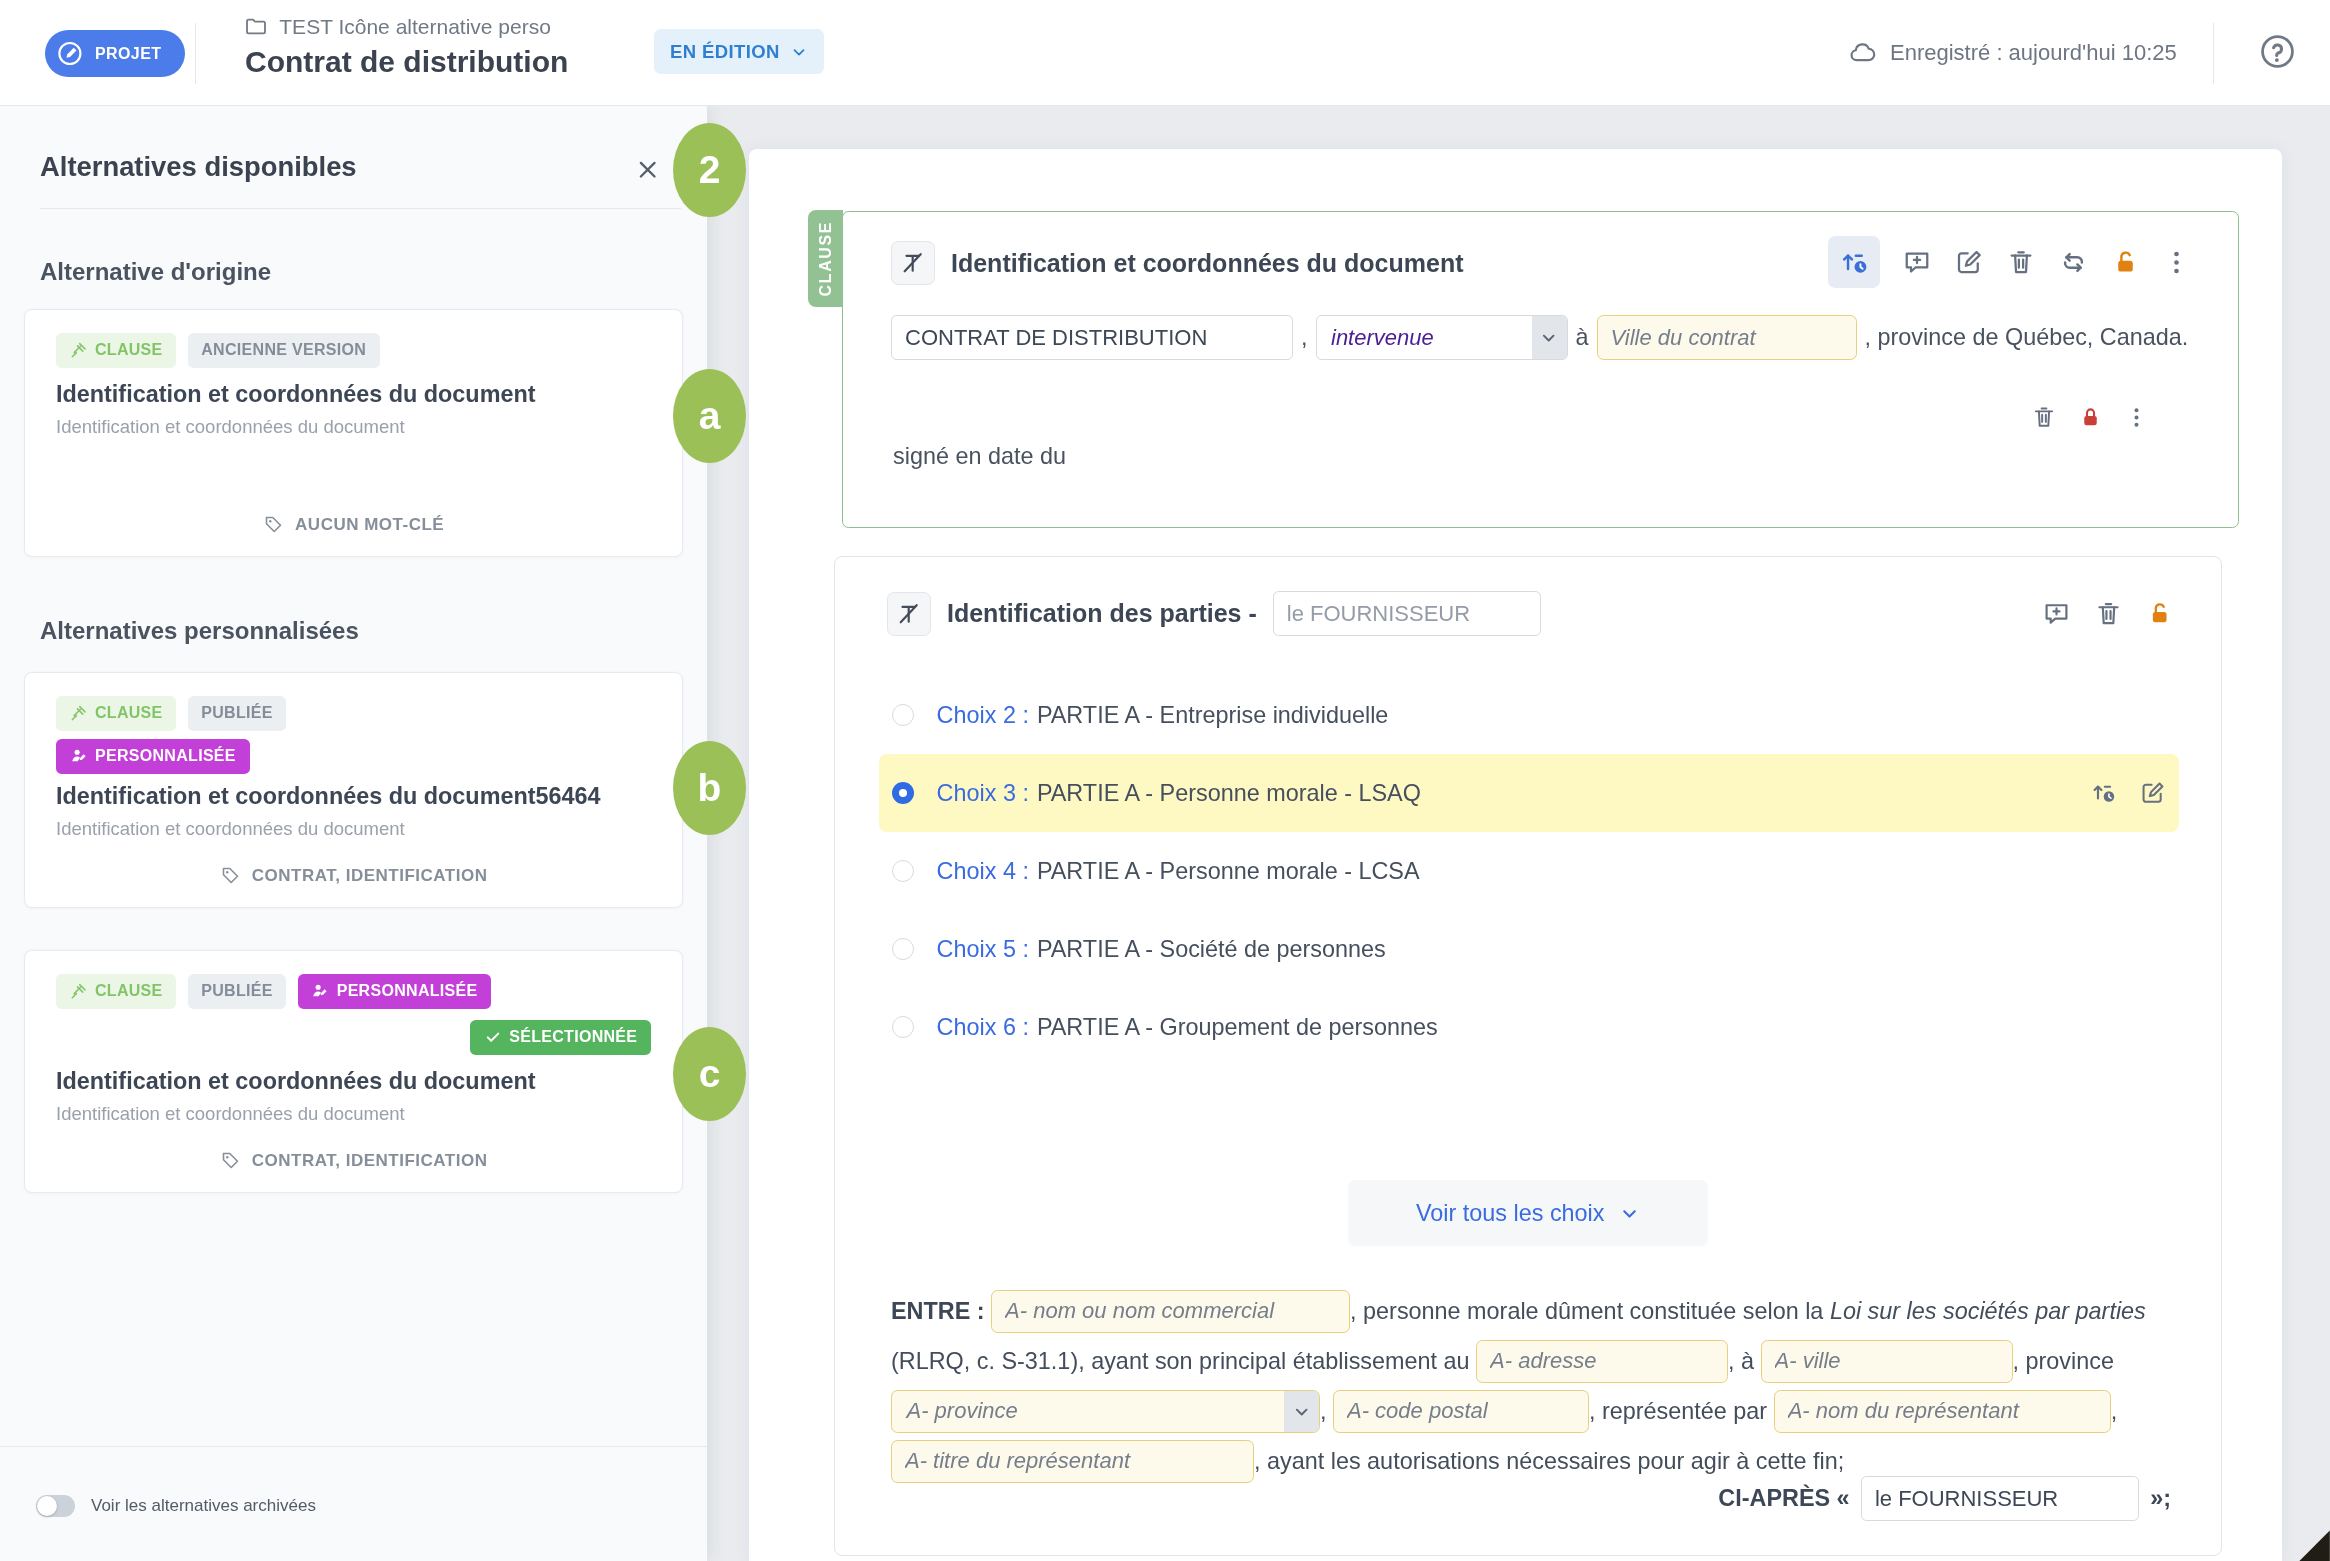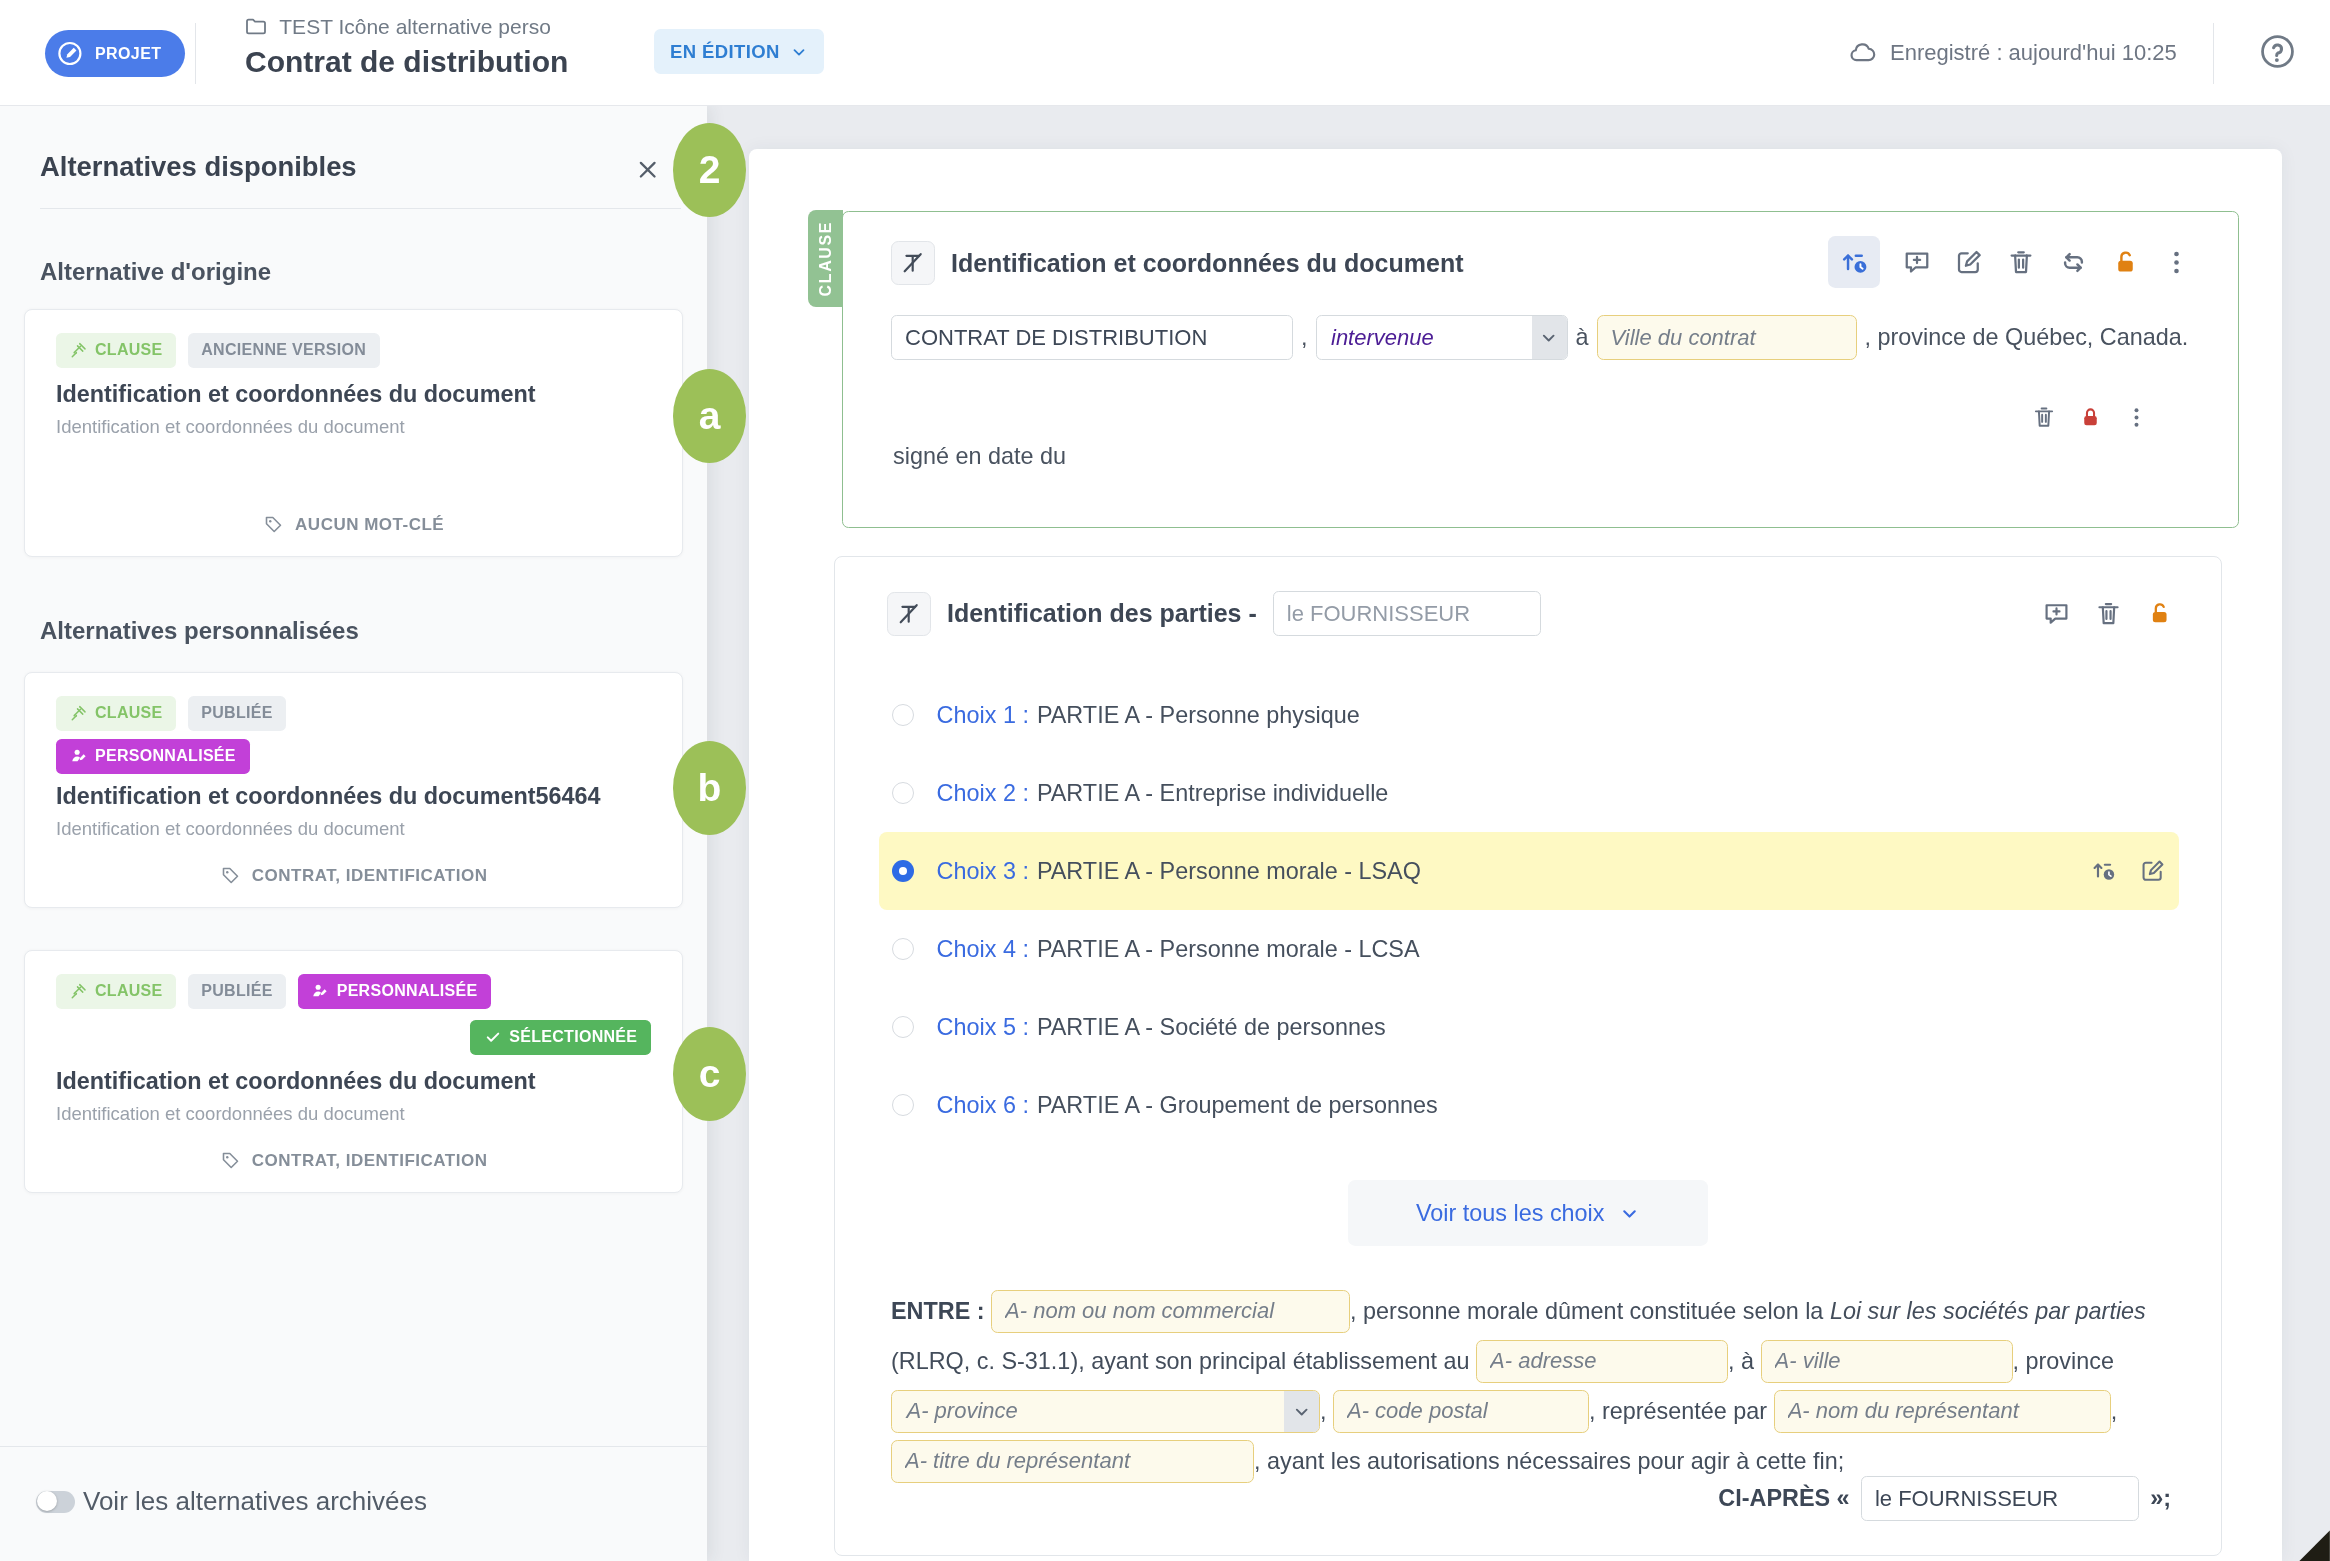--- a/index.html
+++ b/index.html
@@ -40,21 +40,21 @@
   .badge-row{display:flex; align-items:center; gap:11.3px; flex-wrap:wrap;}
   .badge{height:35px; padding:0 13.7px; border-radius:5.6px; display:inline-flex; align-items:center; gap:7.3px; font-size:16px; font-weight:700; letter-spacing:0.3px; white-space:nowrap;}
   .badge.clause{background:var(--green-badge-bg); color:var(--green-badge-text);}
   .badge.gray{background:var(--gray-badge-bg); color:var(--gray-badge-text);}
   .badge.purple{background:var(--purple); color:#fff;}
   .badge.selected{background:var(--green-sel); color:#fff; margin-left:auto;}
   .sb-card .card-title{margin-top:13px; font-size:23.4px; font-weight:700; color:#3d4654;}
   .sb-card .card-sub{margin-top:8px; font-size:18.5px; color:var(--muted2);}
   .tag-row{margin-top:auto; display:flex; align-items:center; gap:11.3px; color:#858e99; font-size:17px; font-weight:600; letter-spacing:0.5px;justify-content:center;}
   .sb-bottom-div{position:absolute; left:0; bottom:114px; width:707px; height:0.8px; background:#e4e7eb;}
-  .toggle-row{position:absolute; left:36px; bottom:44px; display:flex; align-items:center; gap:8px; font-size:26px; color:#525b67;}
+  .toggle-row{position:absolute; left:36px; bottom:44px; display:flex; align-items:center; gap:16px; font-size:17px; color:#525b67;}
   .toggle{width:39px; height:22px; border-radius:11.3px; background:#ccd2d9; position:relative; cursor:pointer;}
   .toggle .knob{position:absolute; left:0.8px; top:0.8px; width:20px; height:20px; border-radius:50%; background:#fff; box-shadow:0 0.8px 2.4px rgba(0,0,0,.25);}
 
   
   .main{position:absolute; left:707px; top:106px; right:0; bottom:0; background:#e9ebef;}
   .canvas{position:absolute; left:42px; top:43px; width:1533px; bottom:0; background:#fff; border-radius:8px 8px 0 0; box-shadow:0 0 18px rgba(40,50,60,.06);}
 
   
   .card1{position:absolute; left:93px; top:62px; width:1397px; height:317px; background:#fff; border:1.6px solid var(--green-clause); border-radius:6.5px;}
   .clause-tab{position:absolute; left:-35px; top:-1.6px; width:35px; height:97px; background:#92c293; border-radius:8px 0 0 8px; display:flex; align-items:center; justify-content:center;}
@@ -492,25 +492,20 @@
         <span class="tbtn orange icon">
             <svg width="27.4" height="27.4" viewBox="0 0 24 24">
               <use href="#sym-lock-open"></use>
             </svg>
           </span>
       </div>
 
       <div class="choices">
         <div class="choice-row">
           <span class="radio"></span>
-          <span class="choice-prefix">Choix 1 :</span>
-          <span class="choice-label">PARTIE A - Personne physique</span>
-        </div>
-        <div class="choice-row">
-          <span class="radio"></span>
           <span class="choice-prefix">Choix 2 :</span>
           <span class="choice-label">PARTIE A - Entreprise individuelle</span>
         </div>
         <div class="choice-row sel">
           <span class="radio on"></span>
           <span class="choice-prefix">Choix 3 :</span>
           <span class="choice-label">PARTIE A - Personne morale - LSAQ</span>
           <span class="row-tools">
             <span class="tbtn icon">
                 <svg width="27.4" height="27.4" viewBox="0 0 24 24">

